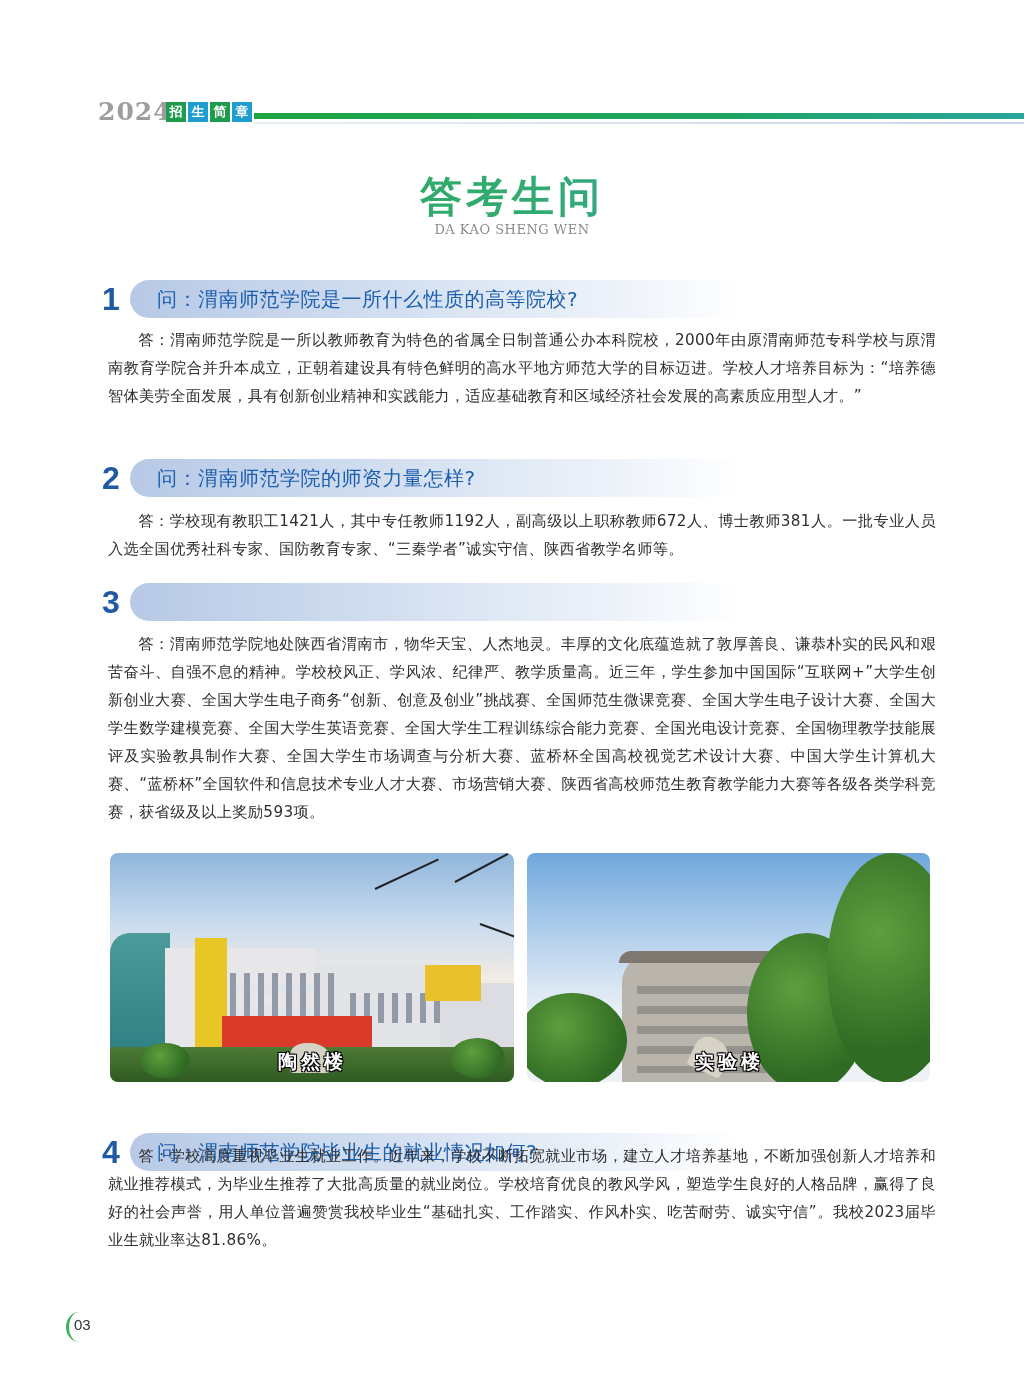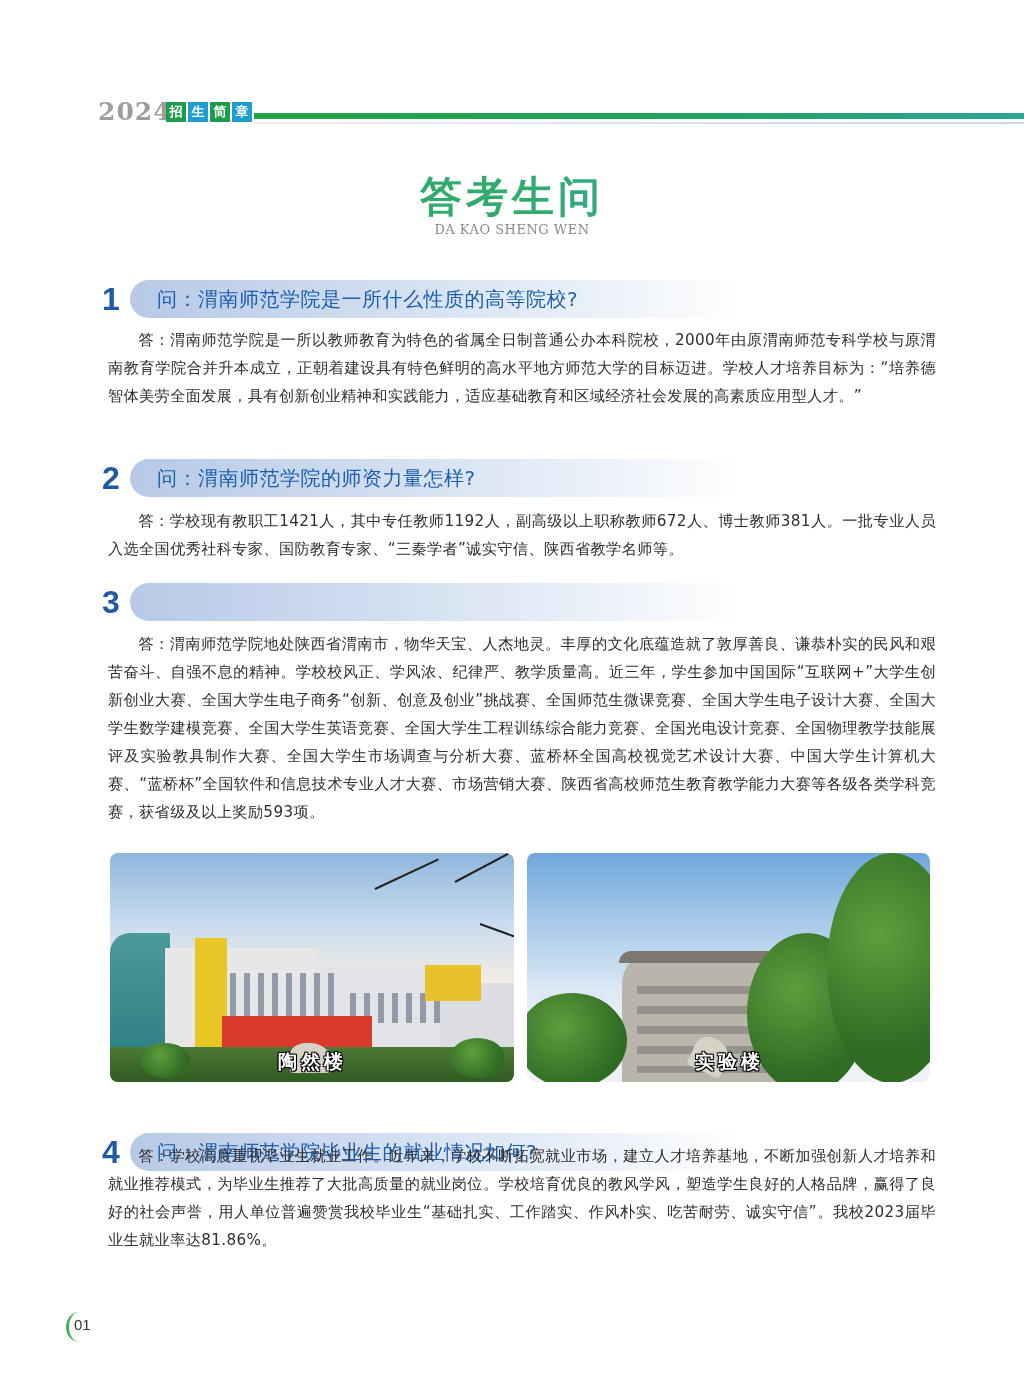--- a/index.html
+++ b/index.html
@@ -141,14 +141,14 @@
 
 <div class="q" style="top:1129px;">
   <div class="band"></div>
   <span class="num">4</span>
   <span class="qtext">问：渭南师范学院毕业生的就业情况如何?</span>
 </div>
 <p class="ans" style="top:1142px;">答：学校高度重视毕业生就业工作。近年来，学校不断拓宽就业市场，建立人才培养基地，不断加强创新人才培养和就业推荐模式，为毕业生推荐了大批高质量的就业岗位。学校培育优良的教风学风，塑造学生良好的人格品牌，赢得了良好的社会声誉，用人单位普遍赞赏我校毕业生“基础扎实、工作踏实、作风朴实、吃苦耐劳、诚实守信”。我校2023届毕业生就业率达81.86%。</p>
 
 <div class="pagenum">
   <div class="arc"></div>
-  <span class="n">01</span>
+  <span class="n">03</span>
 </div>
 
 </body></html>

